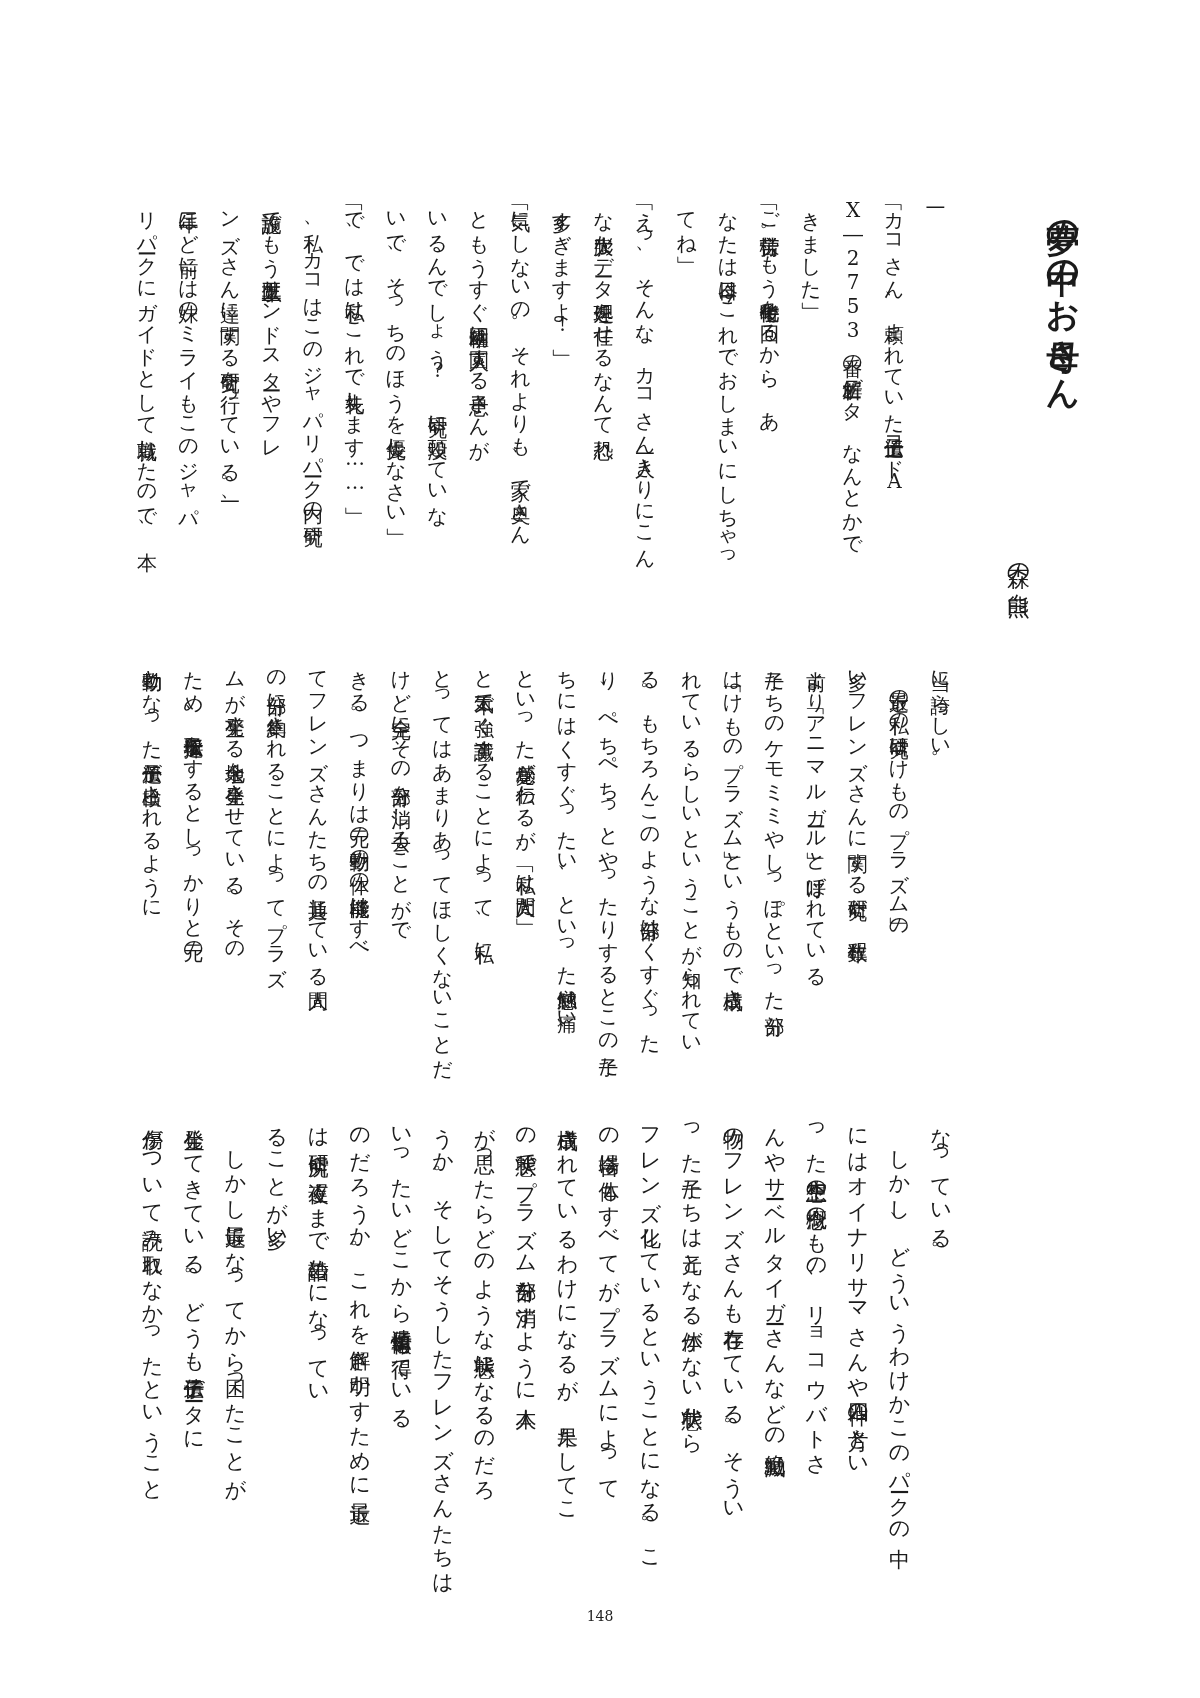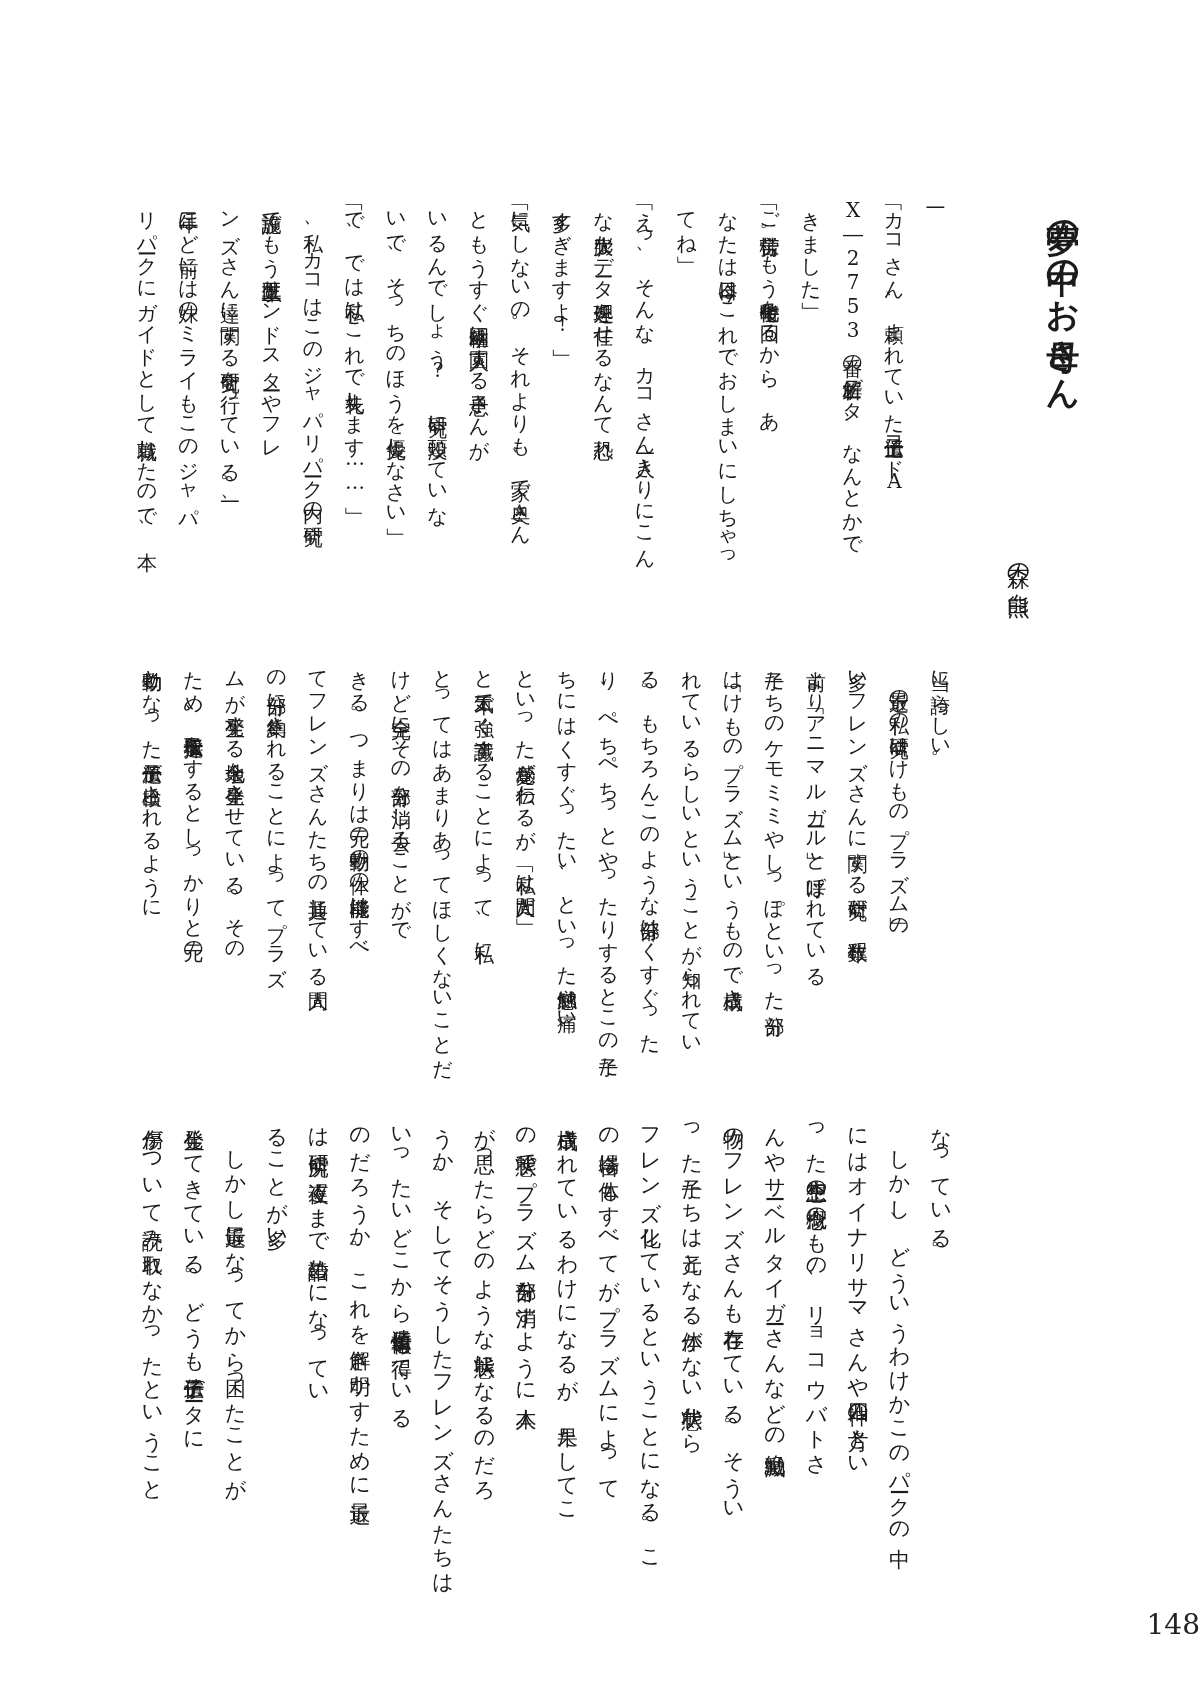--- a/index.html
+++ b/index.html
@@ -46,22 +46,22 @@
     white-space: nowrap;
   }
   .band-1 { top: 198px;  left: 125px; width: 831px; height: 398px; }
   .band-2 { top: 657px;  left: 130px; width: 831px; height: 380px; }
   .band-3 { top: 1113px; left: 130px; width: 831px; height: 422px; font-size: 21px; letter-spacing: 1px; }
   .page-number {
     position: absolute;
     top: 1608px;
     left: 0;
     width: 1200px;
-    text-align: right;
-    font-size: 28px;
+    text-align: center;
+    font-size: 14px;
     color: #222;
   }
 </style>
 </head>
 <body>
 
 <div class="page">
 
   <div class="story-title vert">夢の中のお母さん</div>
 

